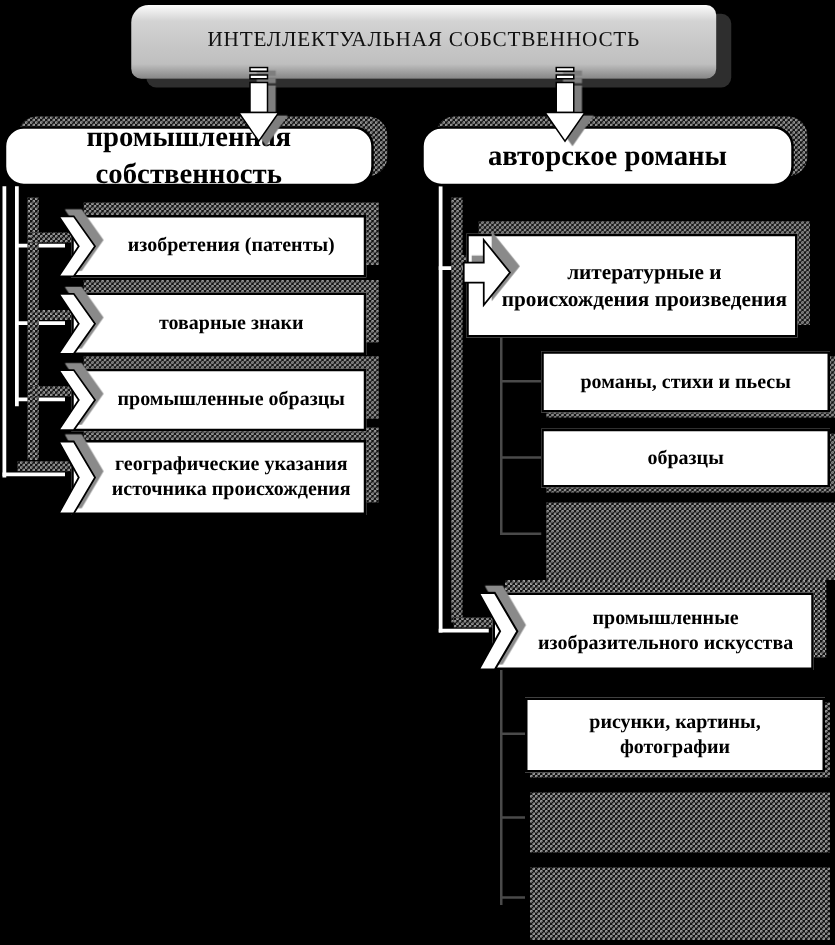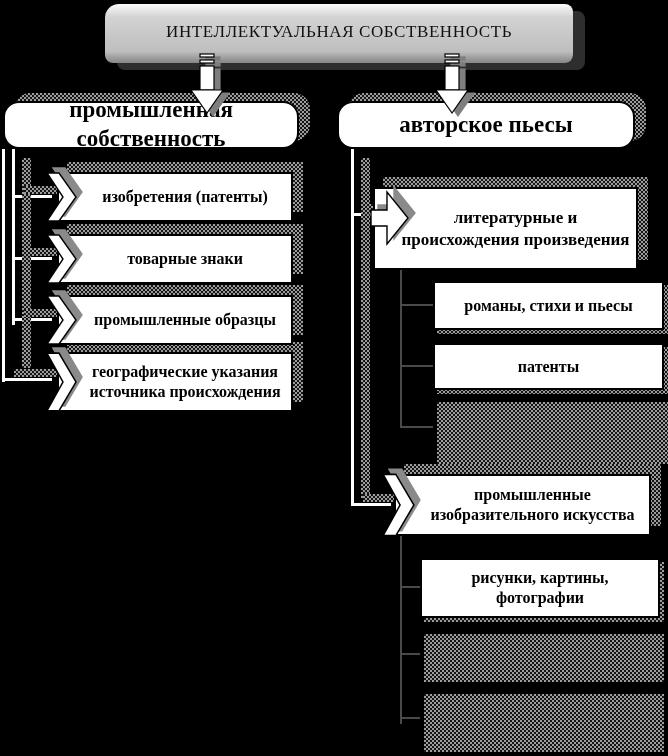--- a/index.html
+++ b/index.html
@@ -103,21 +103,21 @@
   <div class="dline" style="left:400px;top:653px;width:20px;height:2px"></div>
   <div class="dline" style="left:400px;top:717px;width:20px;height:2px"></div>
 
   <div class="dither rshadow" style="left:14px;top:93px;width:296px;height:48px"></div>
   <div class="node parent" style="left:3px;top:101px;width:296px;height:48px">
     <span>промышленная собственность</span>
   </div>
 
   <div class="dither rshadow" style="left:348px;top:93px;width:298px;height:48px"></div>
   <div class="node parent" style="left:337px;top:101px;width:298px;height:48px">
-    <span>авторское пьесы</span>
+    <span>авторское романы</span>
   </div>
 
   <div class="dither" style="left:67px;top:162px;width:236px;height:50px"></div>
   <div class="node chev-box" style="left:57px;top:172px;width:236px;height:50px">
     <span>изобретения (патенты)</span>
   </div>
   <svg class="chev" style="left:46px;top:172px" width="32" height="50" viewBox="0 0 32 50" preserveAspectRatio="none">
     <polygon points="1,1 13,1 30,25 13,49 1,49 17,25" fill="#fff" stroke="#000" stroke-width="1.4"></polygon>
   </svg>
 
@@ -153,21 +153,21 @@
     <polygon points="1,20 17,20 17,2 38,28 17,54 17,36 1,36" fill="#fff" stroke="#000" stroke-width="1.4"></polygon>
   </svg>
 
   <div class="dither" style="left:437px;top:285px;width:231px;height:49px"></div>
   <div class="node" style="left:433px;top:281px;width:231px;height:49px">
     <span>романы, стихи и пьесы</span>
   </div>
 
   <div class="dither" style="left:437px;top:347px;width:231px;height:47px"></div>
   <div class="node" style="left:433px;top:343px;width:231px;height:47px">
-    <span>патенты</span>
+    <span>образцы</span>
   </div>
 
   <div class="dither" style="left:437px;top:402px;width:231px;height:62px"></div>
 
   <div class="dither" style="left:404px;top:464px;width:257px;height:62px"></div>
   <div class="node chev-box" style="left:394px;top:474px;width:257px;height:62px">
     <span>промышленные изобразительного искусства</span>
   </div>
   <svg class="chev" style="left:382px;top:473px" width="34" height="64" viewBox="0 0 32 50" preserveAspectRatio="none">
     <polygon points="1,1 13,1 30,25 13,49 1,49 17,25" fill="#fff" stroke="#000" stroke-width="1.4"></polygon>

